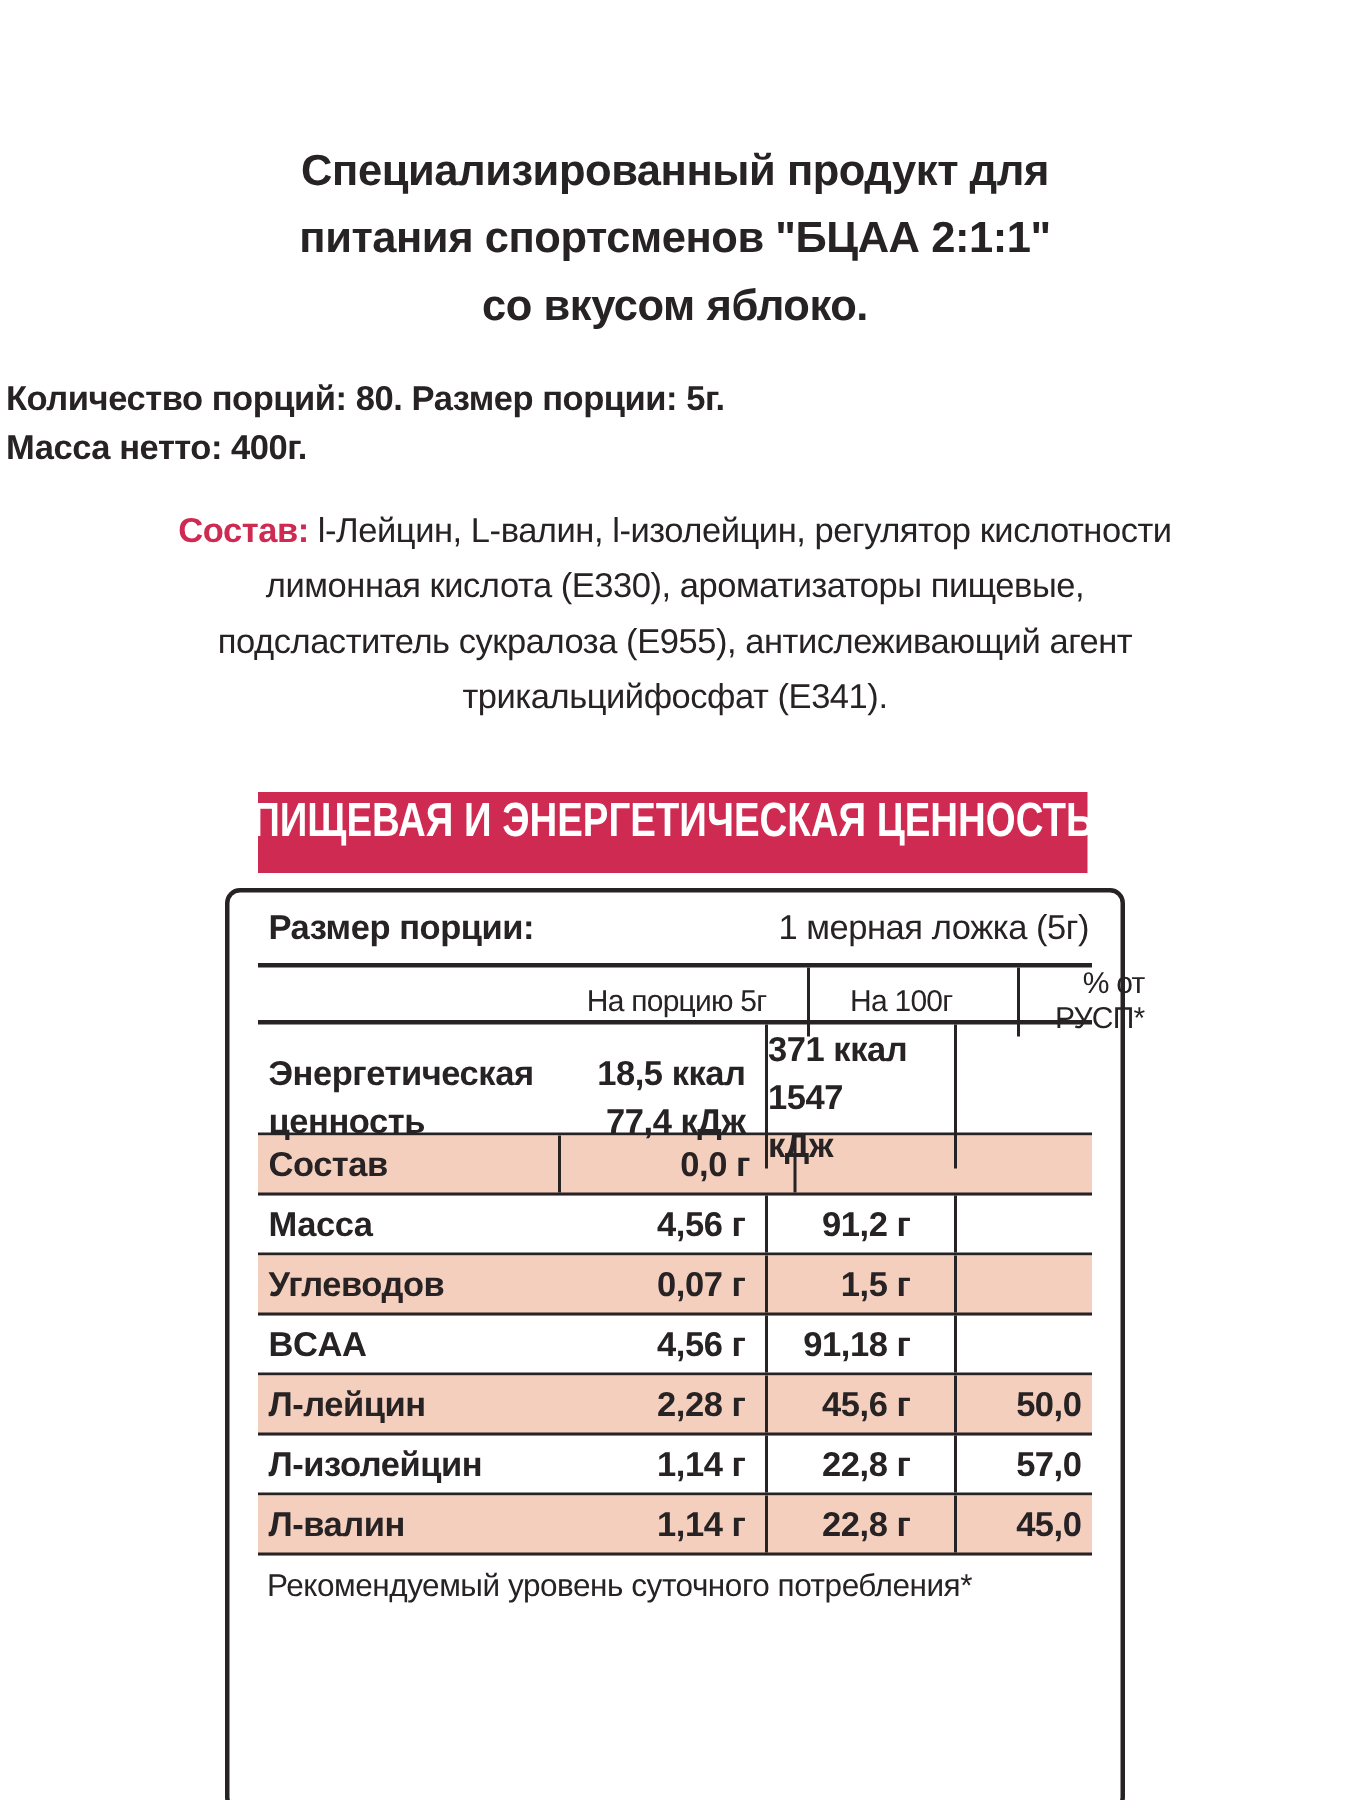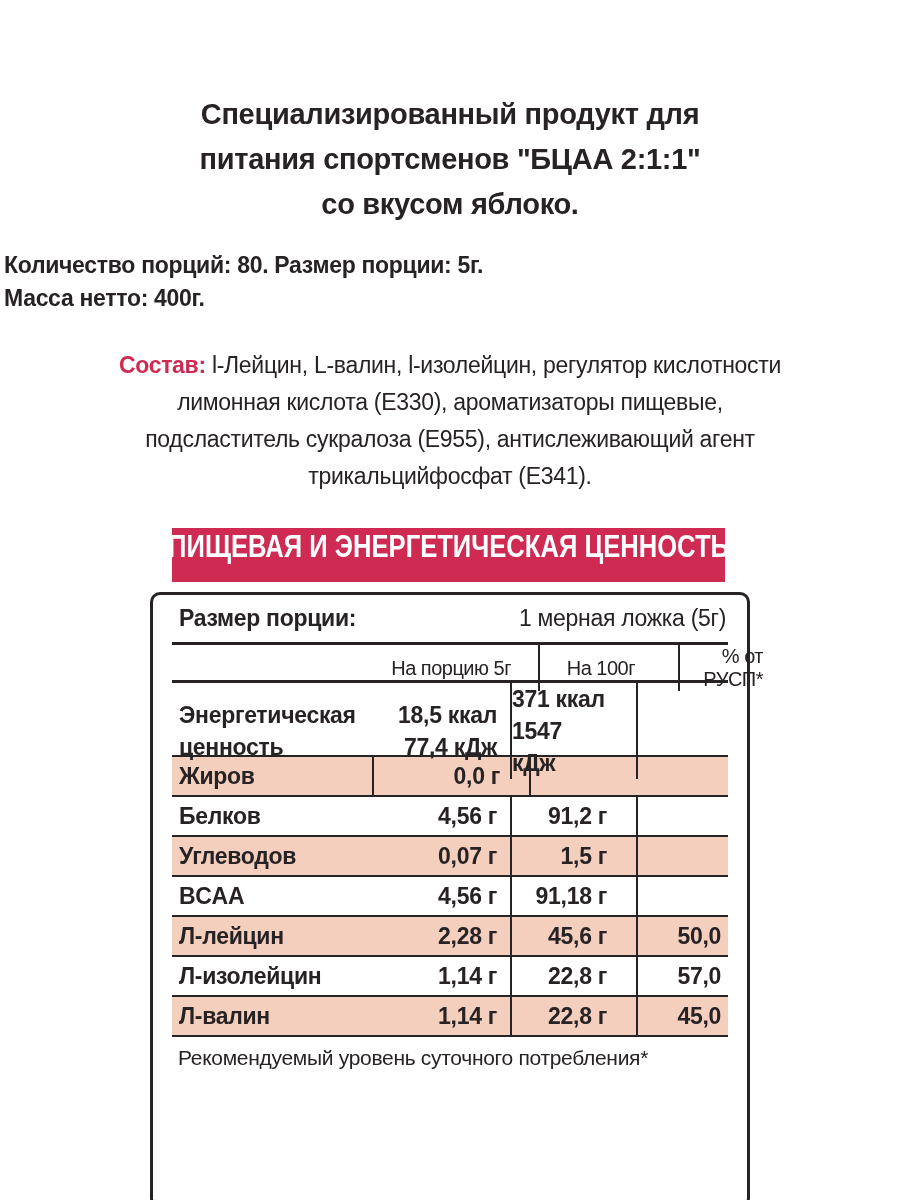--- a/index.html
+++ b/index.html
@@ -10,21 +10,21 @@
   *{box-sizing:border-box;margin:0;padding:0;}
   html,body{background:#ffffff;}
   body{font-family:"Liberation Sans",sans-serif;color:var(--ink);}
   .page{position:relative;width:900px;height:1200px;background:#fff;overflow:hidden;letter-spacing:-0.3px;border-radius:30px;}
 
   
   .title{position:absolute;top:92px;left:0;width:100%;text-align:center;
          font-size:29px;font-weight:700;line-height:45px;}
   .servings{position:absolute;top:249px;left:4px;width:100%;text-align:left;
          font-size:23px;font-weight:700;line-height:33px;}
-  .composition{position:absolute;top:347px;left:0;width:100%;text-align:center;
+  .composition{position:absolute;top:335px;left:0;width:100%;text-align:center;
          font-size:23px;font-weight:400;line-height:37px;}
   .composition .accent{color:var(--accent);font-weight:700;}
 
   
   .banner{position:absolute;left:172px;top:528px;width:553px;height:54px;
           background:var(--accent);display:flex;justify-content:center;}
   .banner-text{display:inline-block;color:#ffffff;font-weight:700;font-size:32px;
           white-space:nowrap;transform:scaleX(0.8);transform-origin:center;letter-spacing:0;}
 
   
@@ -97,26 +97,26 @@
         <div class="data-row tall">
           <div class="cell c1">Энергетическая
 ценность</div>
           <div class="cell c2">18,5 ккал
 77,4 кДж</div>
           <div class="cell c3">371 ккал
 1547 кДж</div>
           <div class="cell c4"></div>
         </div>
         <div class="data-row shaded">
-          <div class="cell c1">Жиров</div>
+          <div class="cell c1">Состав</div>
           <div class="cell c3">0,0 г</div>
           <div class="cell c4"></div>
         </div>
         <div class="data-row">
-          <div class="cell c1">Белков</div>
+          <div class="cell c1">Масса</div>
           <div class="cell c2">4,56 г</div>
           <div class="cell c3">91,2 г</div>
           <div class="cell c4"></div>
         </div>
         <div class="data-row shaded">
           <div class="cell c1">Углеводов</div>
           <div class="cell c2">0,07 г</div>
           <div class="cell c3">1,5 г</div>
           <div class="cell c4"></div>
         </div>

